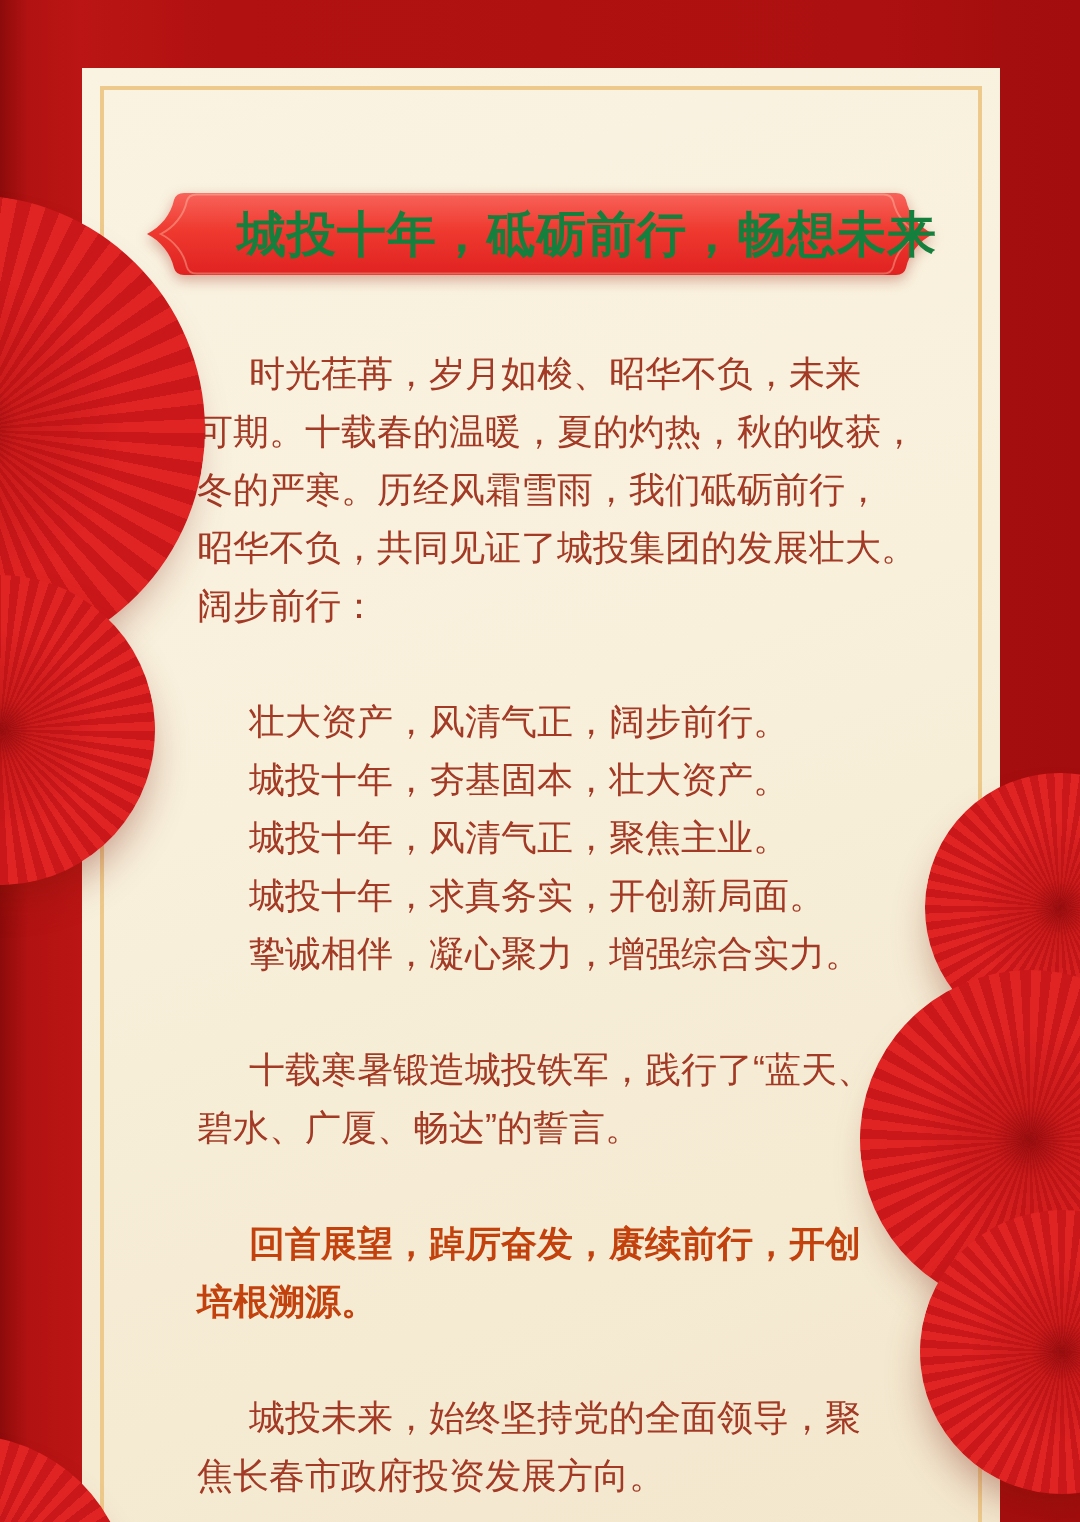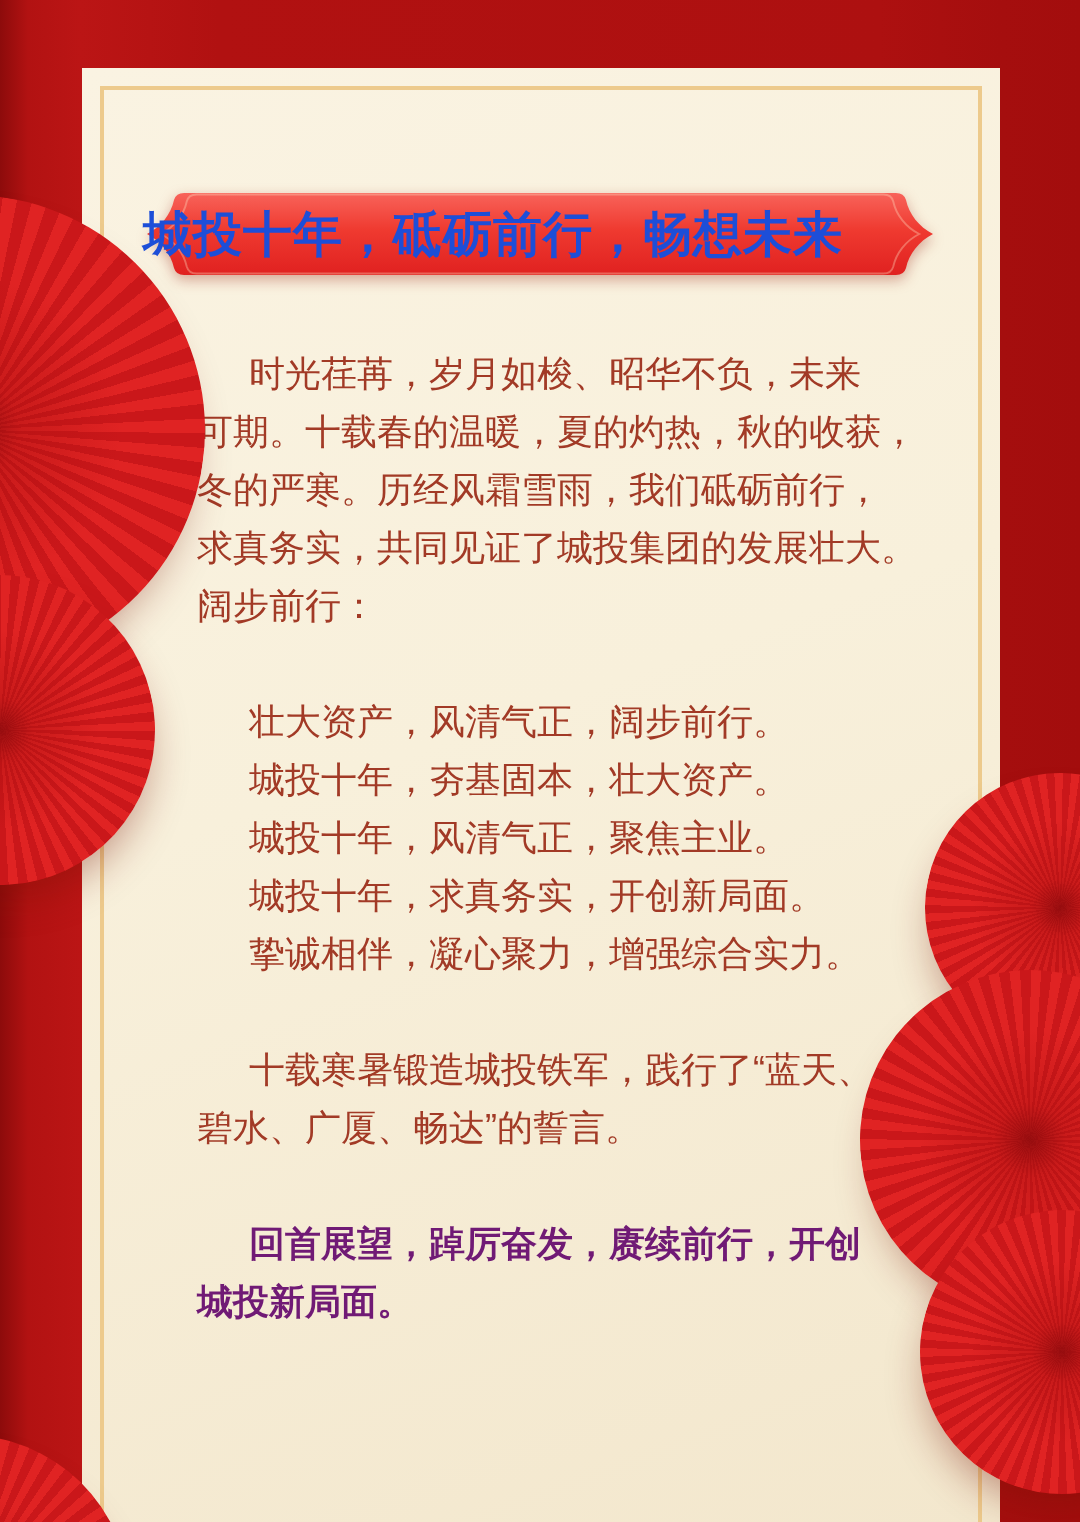--- a/index.html
+++ b/index.html
@@ -38,30 +38,30 @@
   .fan-l2{left:-155px;top:575px;width:310px;height:310px;transform:rotate(-14deg);}
   .fan-l3{left:-200px;top:1435px;width:330px;height:330px;transform:rotate(5deg);}
   .fan-r1{left:925px;top:773px;width:270px;height:270px;transform:rotate(12deg);}
   .fan-r2{left:860px;top:970px;width:340px;height:340px;transform:rotate(-7deg);}
   .fan-r3{left:920px;top:1210px;width:284px;height:284px;transform:rotate(16deg);}
 
   
   .banner{position:absolute;left:143px;top:186px;width:794px;height:96px;z-index:4;}
   .banner svg{position:absolute;inset:0;filter:drop-shadow(0 5px 7px rgba(150,22,10,.35));}
   .banner-title{
-    position:absolute;inset:0;text-align:left;line-height:96px;
-    font-size:49px;font-weight:700;color:#1d4ed8;letter-spacing:1px;
+    position:absolute;inset:0;text-align:right;line-height:96px;
+    font-size:49px;font-weight:700;color:#15803d;letter-spacing:1px;
   }
 
   
   .article{position:absolute;left:197px;top:345px;width:712px;z-index:4;color:#a23a26;}
   .paragraph{margin:0 16px 58px 0;}
   .paragraph .line{font-size:36px;line-height:58px;white-space:nowrap;}
   .paragraph .line.indent{padding-left:52px;}
-  .paragraph.bold{color:#701a75;font-weight:700;}
+  .paragraph.bold{color:#c2410c;font-weight:700;}
 </style>
 </head>
 <body>
 
 <svg width="0" height="0" style="position:absolute" aria-hidden="true">
   <defs>
     <linearGradient id="bannerGrad" x1="0" y1="0" x2="0" y2="1">
       <stop offset="0%" stop-color="#f8635a"></stop>
       <stop offset="45%" stop-color="#ef3a30"></stop>
       <stop offset="100%" stop-color="#e02120"></stop>
@@ -136,33 +136,37 @@
                C 28 68, 18 55, 4 48 Z" fill="none" stroke="rgba(255,224,196,.35)" stroke-width="2" transform="translate(397,48) scale(0.965) translate(-397,-48)"></path>
     </svg>
     <div class="banner-title">城投十年，砥砺前行，畅想未来</div>
   </div>
 
   <div class="article">
       <div class="paragraph">
         <div class="line indent">时光荏苒，岁月如梭、昭华不负，未来</div>
         <div class="line">可期。十载春的温暖，夏的灼热，秋的收获，</div>
         <div class="line">冬的严寒。历经风霜雪雨，我们砥砺前行，</div>
-        <div class="line">求真务实，共同见证了城投集团的发展壮大。</div>
+        <div class="line">昭华不负，共同见证了城投集团的发展壮大。</div>
         <div class="line">阔步前行：</div>
       </div>
       <div class="paragraph">
         <div class="line indent">壮大资产，风清气正，阔步前行。</div>
         <div class="line indent">城投十年，夯基固本，壮大资产。</div>
         <div class="line indent">城投十年，风清气正，聚焦主业。</div>
         <div class="line indent">城投十年，求真务实，开创新局面。</div>
         <div class="line indent">挚诚相伴，凝心聚力，增强综合实力。</div>
       </div>
       <div class="paragraph">
         <div class="line indent">十载寒暑锻造城投铁军，践行了“蓝天、</div>
         <div class="line">碧水、广厦、畅达”的誓言。</div>
       </div>
       <div class="paragraph bold">
         <div class="line indent">回首展望，踔厉奋发，赓续前行，开创</div>
-        <div class="line">城投新局面。</div>
+        <div class="line">培根溯源。</div>
+      </div>
+      <div class="paragraph">
+        <div class="line indent">城投未来，始终坚持党的全面领导，聚</div>
+        <div class="line">焦长春市政府投资发展方向。</div>
       </div>
     </div>
 
 </div>
 
 </body></html>

